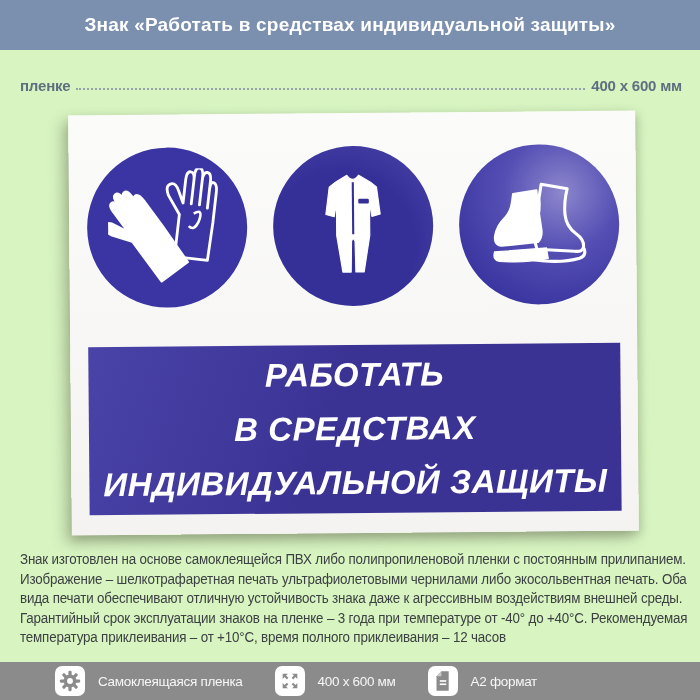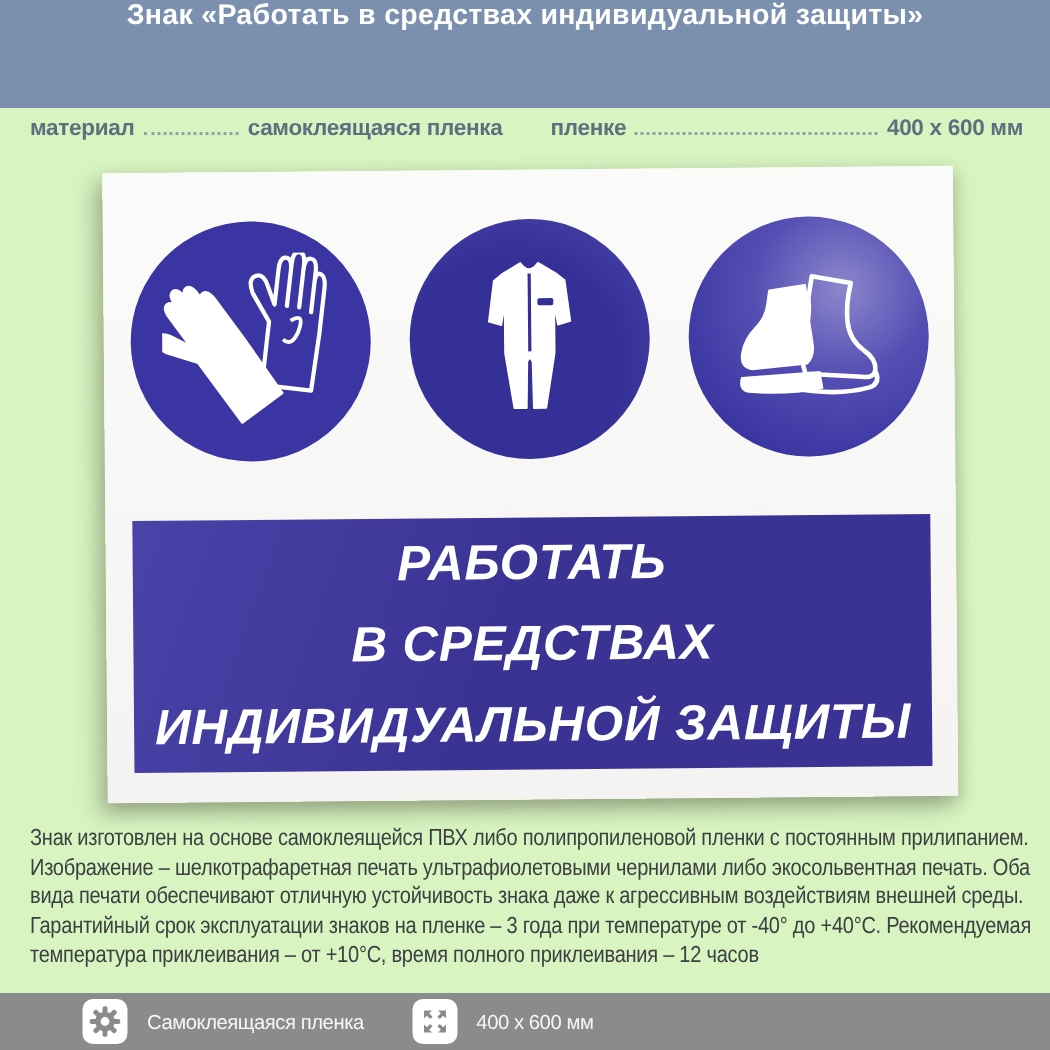--- a/index.html
+++ b/index.html
@@ -1,21 +1,21 @@
 <!DOCTYPE html>
 <html><head>
 <meta charset="utf-8">
 <style>
   html,body{margin:0;padding:0;}
   body{width:700px;height:700px;font-family:"Liberation Sans",sans-serif;}
   .page{position:relative;width:700px;height:700px;background:#d7f4c1;overflow:hidden;}
 
   
-  .hdr{position:absolute;top:0;left:0;width:700px;height:72px;background:#7b90ae;
-       display:flex;align-items:flex-start;justify-content:center;}
+  .hdr{position:absolute;top:0;left:0;width:700px;height:50px;background:#7b90ae;
+       display:flex;align-items:center;justify-content:center;}
   .hdr h1{margin:0;color:#fff;font-size:19px;font-weight:bold;letter-spacing:.2px;}
 
   
   .specs{position:absolute;top:77px;left:20px;width:662px;display:flex;gap:32px;}
   .spec{flex:1;display:flex;align-items:flex-end;color:#5e6f7f;font-size:15px;font-weight:bold;letter-spacing:-0.2px;}
   .spec .leader{flex:1;border-bottom:2px dotted #93a0ac;margin:0 6px 4px 6px;}
   .spec .lbl,.spec .val{white-space:nowrap;}
 
   
   .sign{position:absolute;left:70px;top:113px;width:567px;height:420px;
@@ -52,25 +52,20 @@
 </head>
 <body>
 
 <div class="page">
 
   <div class="hdr">
     <h1>Знак «Работать в средствах индивидуальной защиты»</h1>
   </div>
 
   <div class="specs">
-    <div class="spec">
-      <span class="lbl">материал</span>
-      <span class="leader"></span>
-      <span class="val">самоклеящаяся пленка</span>
-    </div>
     <div class="spec">
       <span class="lbl">пленке</span>
       <span class="leader"></span>
       <span class="val">400 x 600 мм</span>
     </div>
   </div>
 
   <div class="sign">
     <div class="circles">
 
@@ -164,15 +159,26 @@
             <path id="ar" d="M7 7 L13.5 7 L11.2 9.3 L14 12.1 L12.1 14 L9.3 11.2 L7 13.5 Z"></path>
             <path d="M7 7 L13.5 7 L11.2 9.3 L14 12.1 L12.1 14 L9.3 11.2 L7 13.5 Z" transform="rotate(90 16 16)"></path>
             <path d="M7 7 L13.5 7 L11.2 9.3 L14 12.1 L12.1 14 L9.3 11.2 L7 13.5 Z" transform="rotate(180 16 16)"></path>
             <path d="M7 7 L13.5 7 L11.2 9.3 L14 12.1 L12.1 14 L9.3 11.2 L7 13.5 Z" transform="rotate(270 16 16)"></path>
           </g>
         </svg>
       </span>
       <span class="flabel">400 x 600 мм</span>
     </div>
 
+    <div class="fitem">
+      <span class="tile">
+        <svg viewBox="0 0 32 32">
+          <path d="M14 4 H23 V28 H8 V10 Z" fill="#8b8b8b"></path>
+          <path d="M14 4 L8 10 H14 Z" fill="#c9c9c9"></path>
+          <rect x="12" y="15" width="8" height="2" fill="#ffffff"></rect>
+          <rect x="12" y="19" width="8" height="2" fill="#ffffff"></rect>
+        </svg>
+      </span>
+      <span class="flabel">А2 формат</span>
+    </div>
 
   </div>
 </div>
 
 </body></html>

